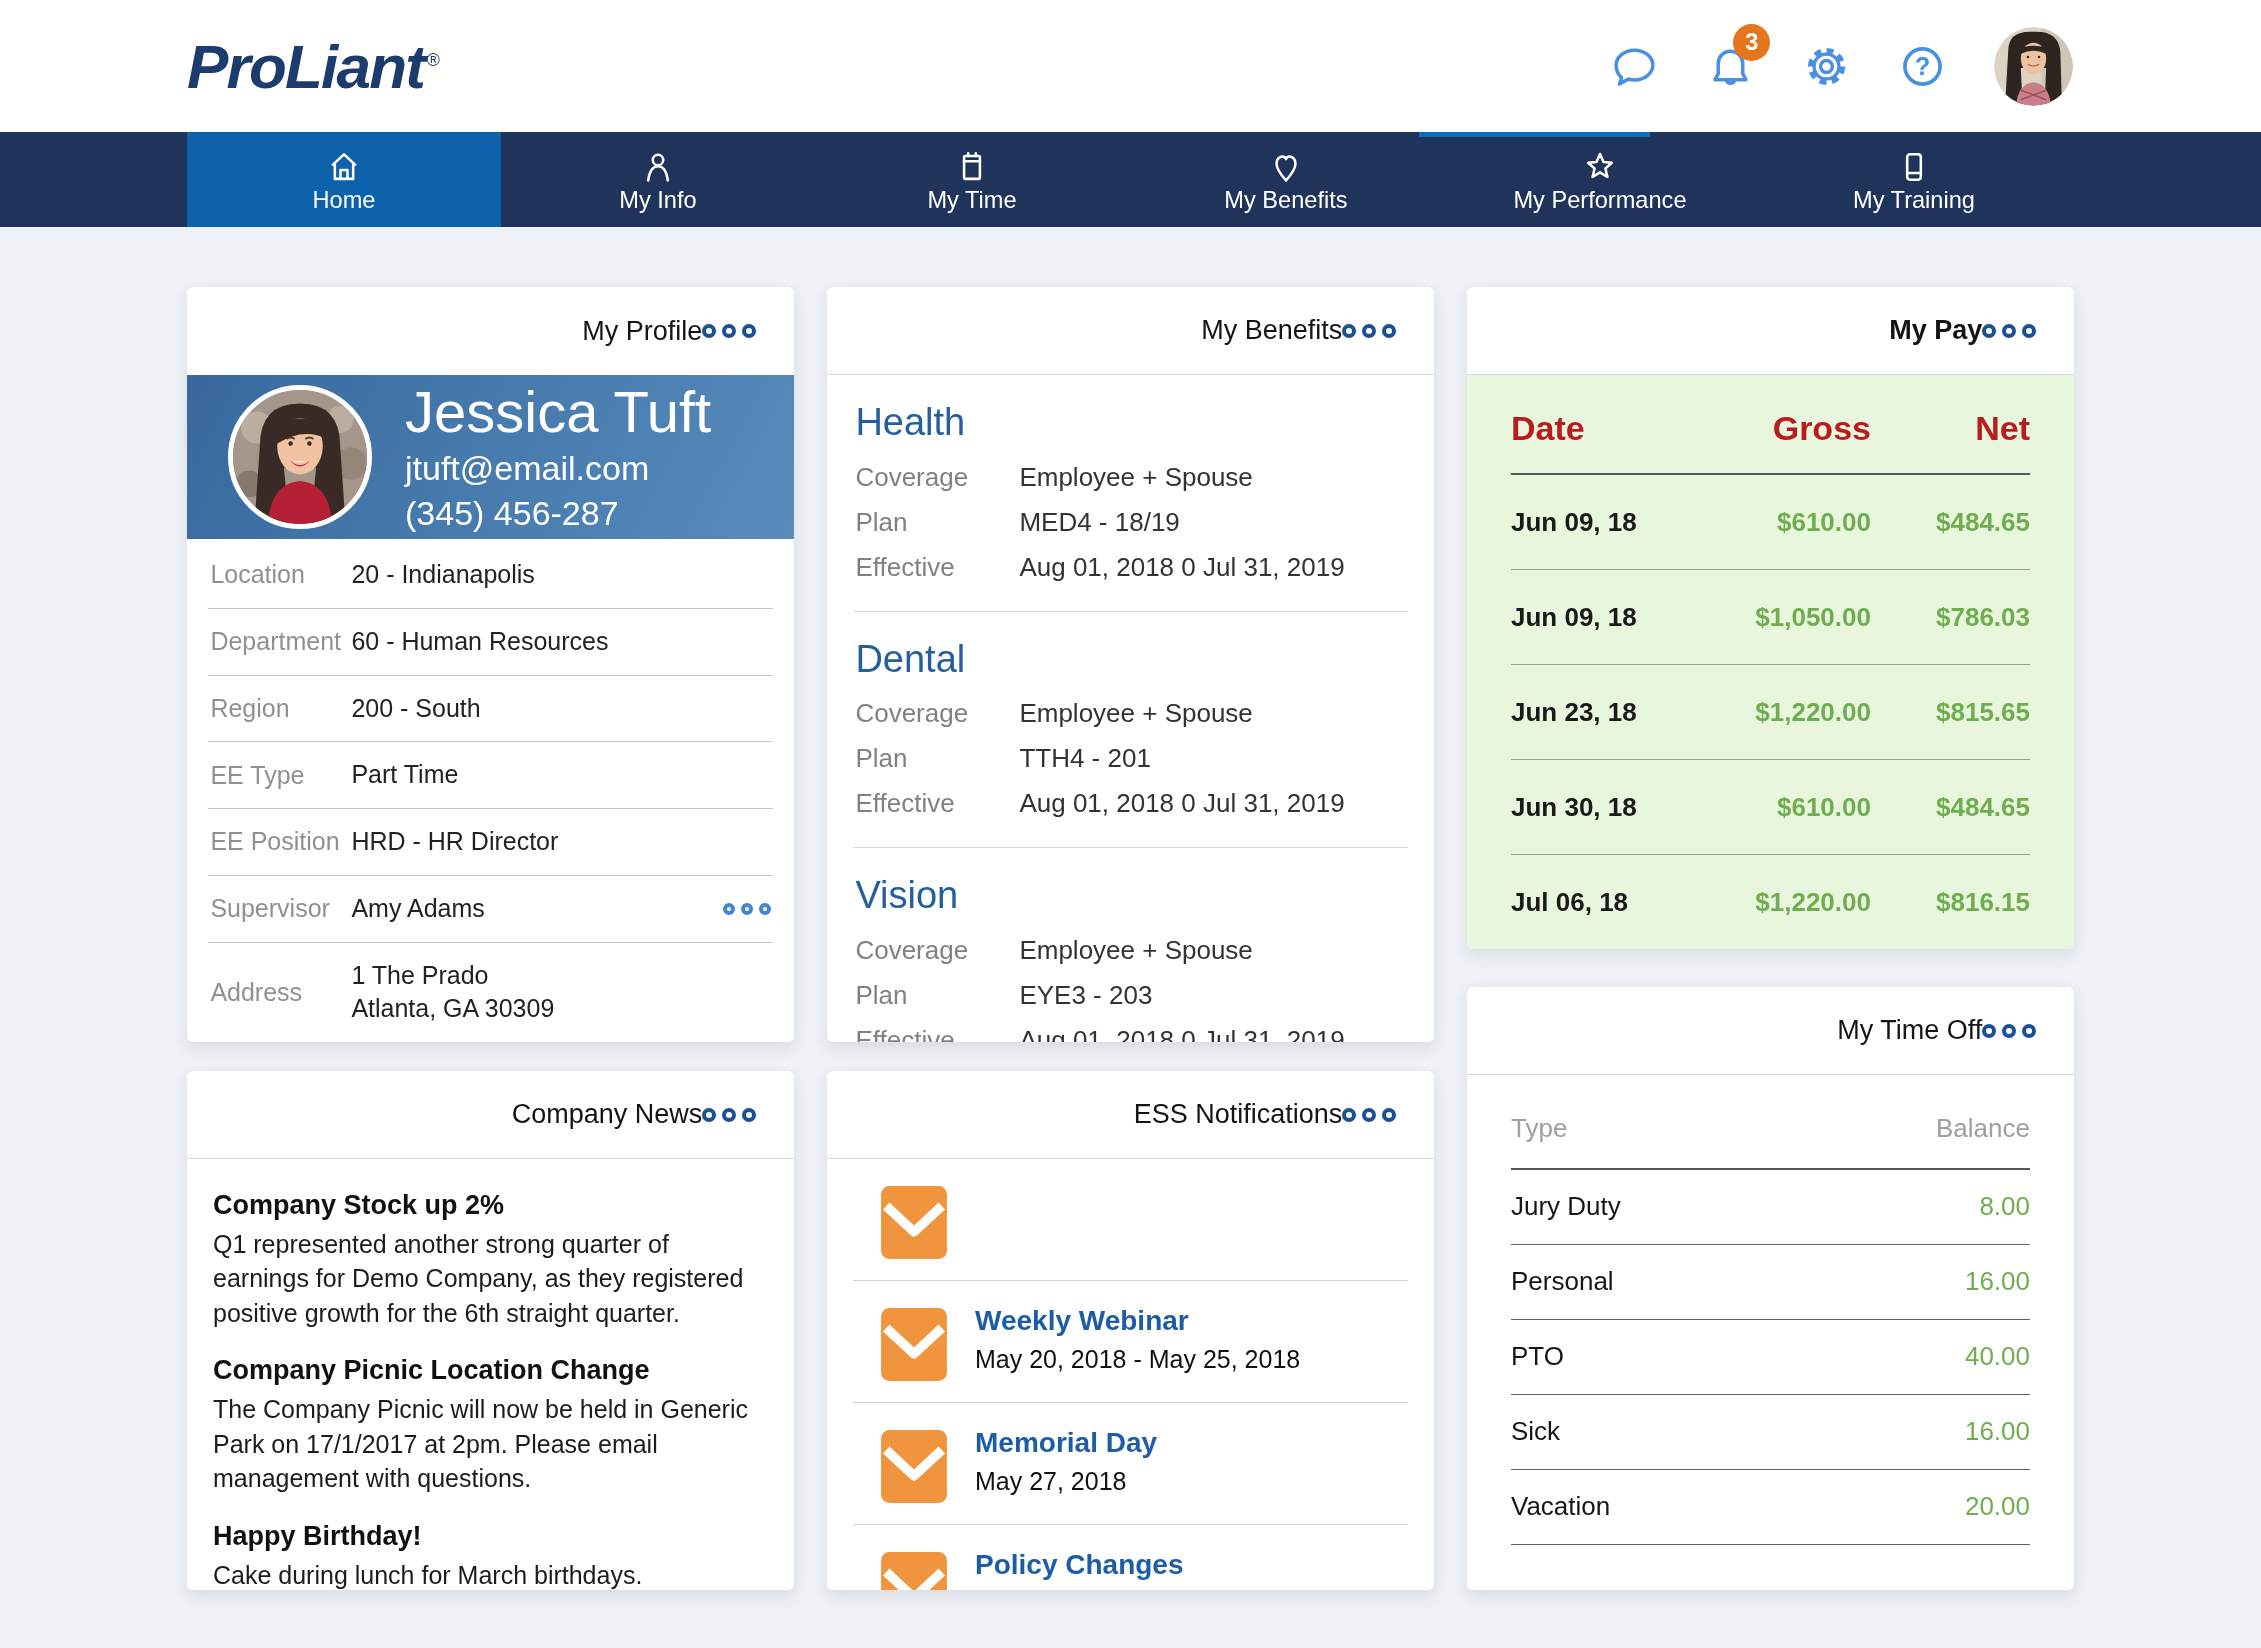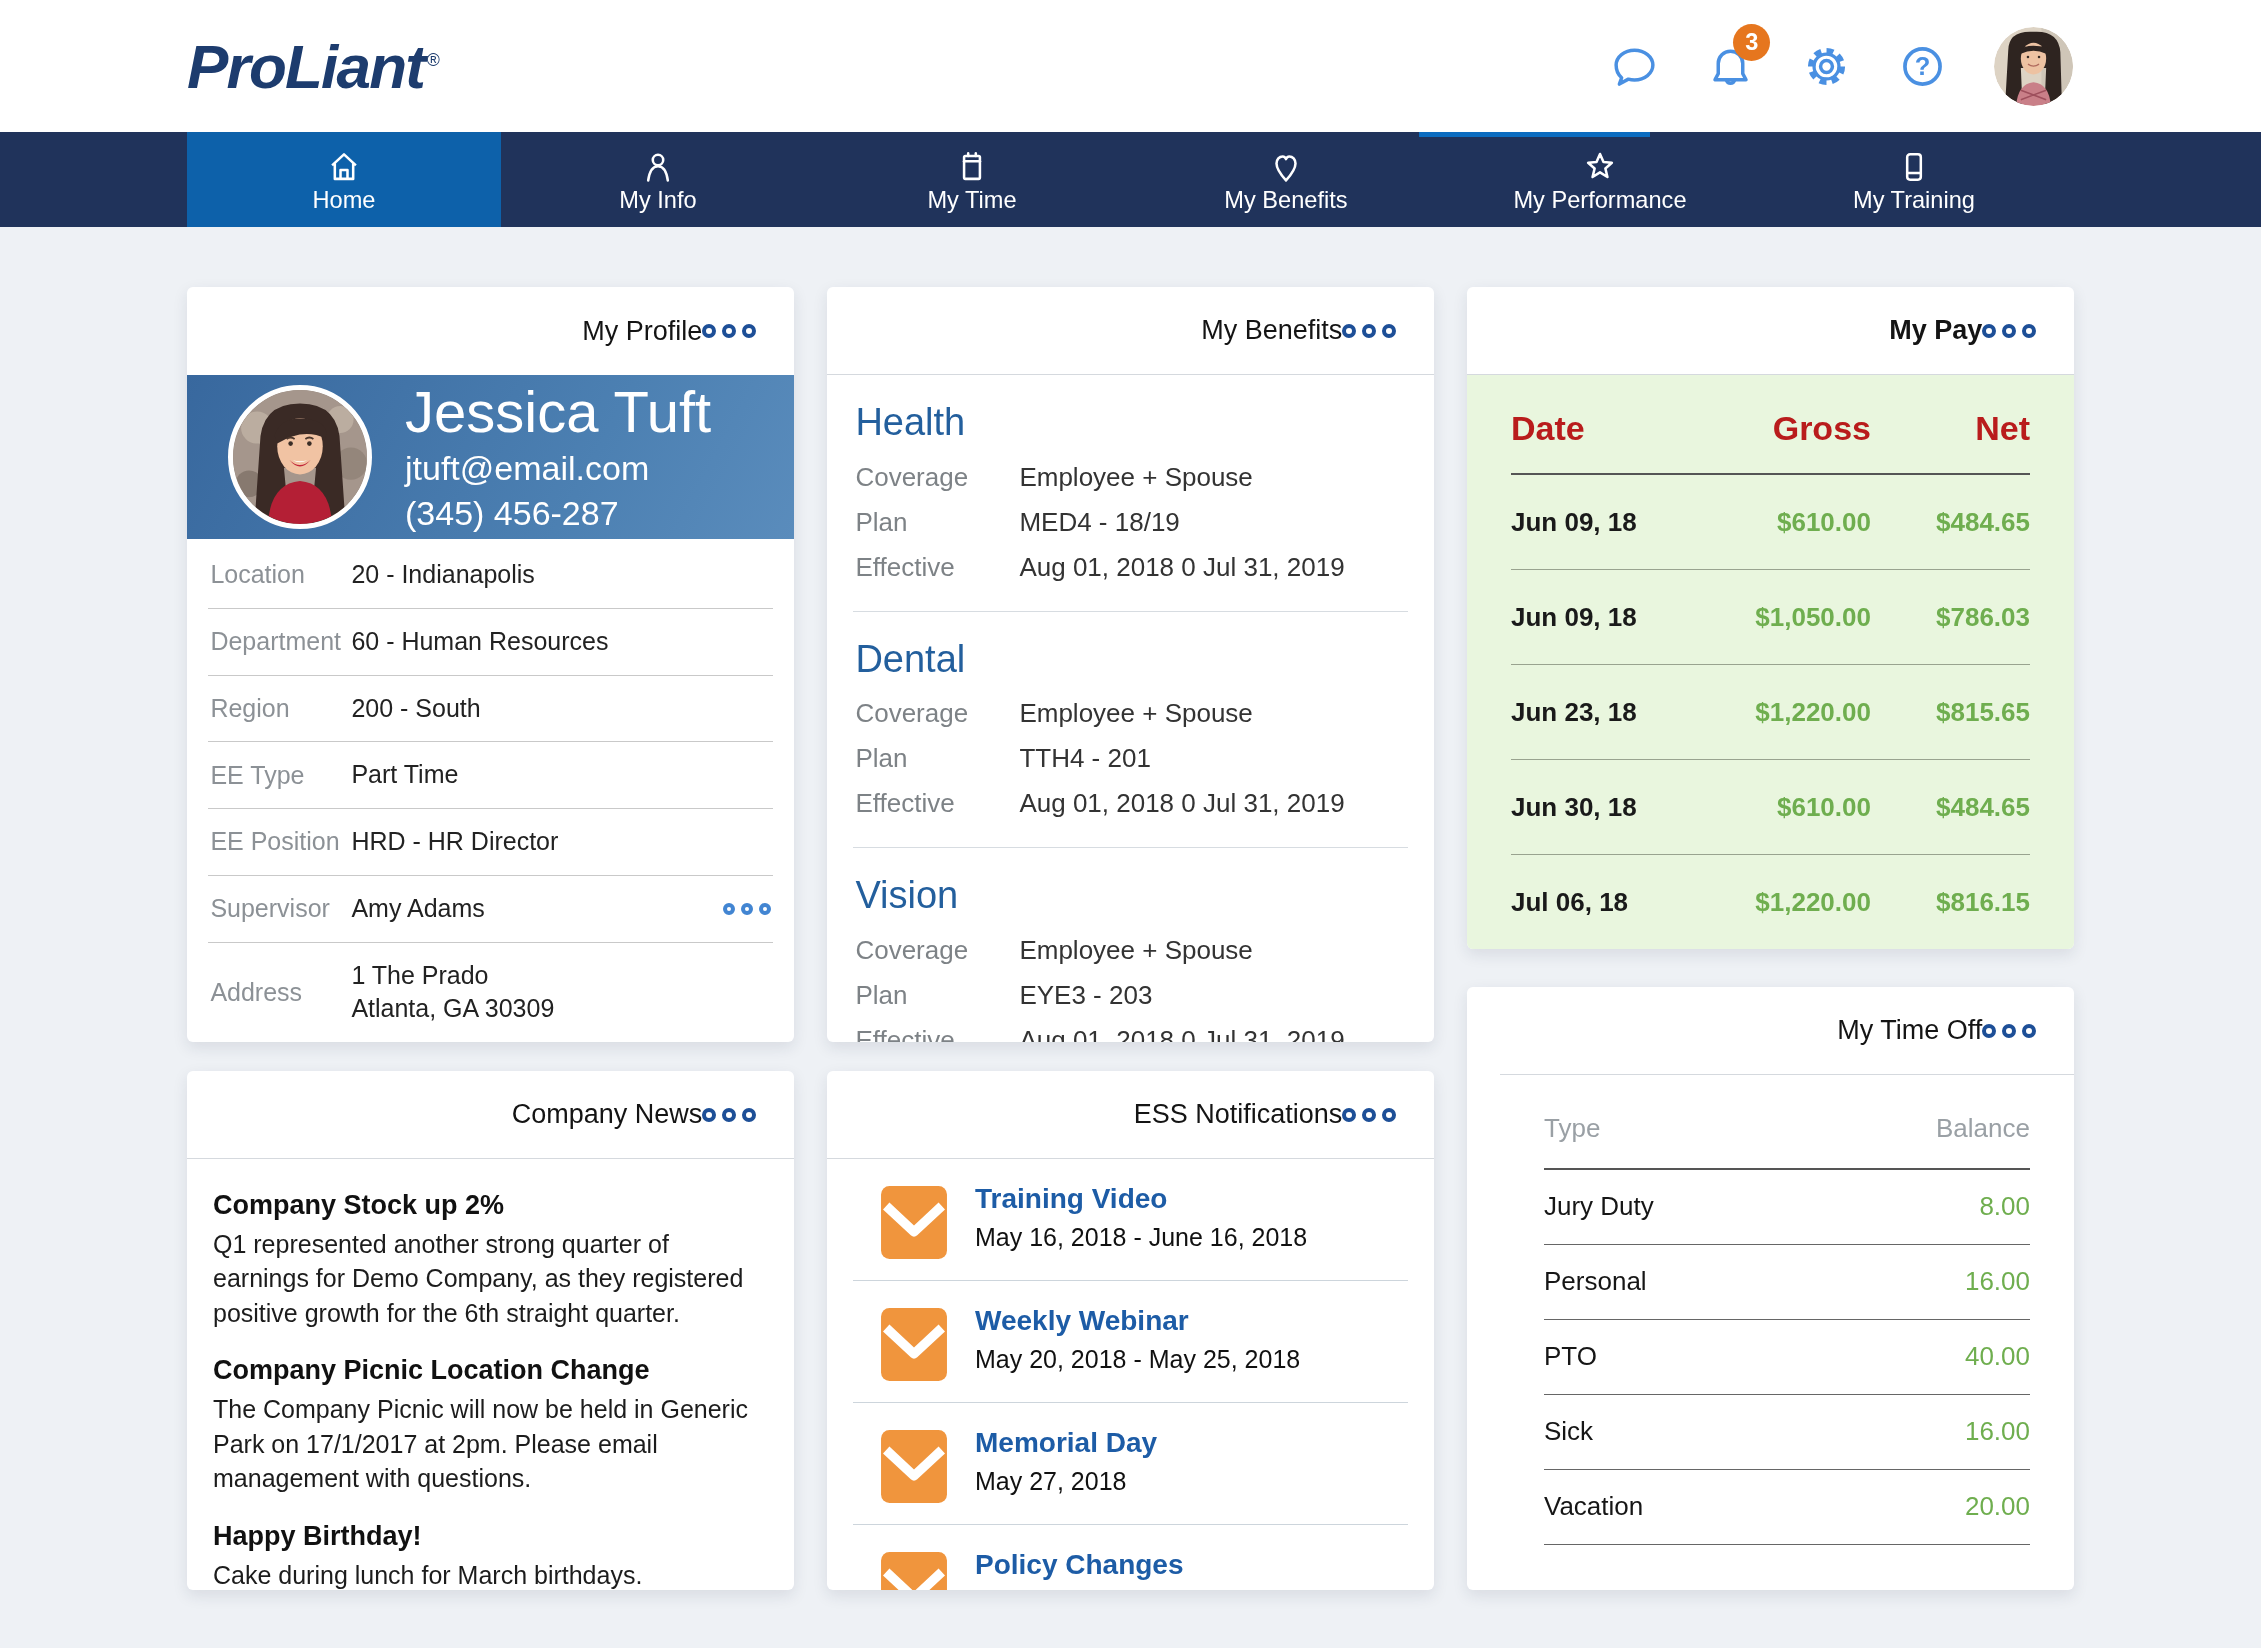--- a/index.html
+++ b/index.html
@@ -87,21 +87,21 @@
   .card-ess { height:519px; }
   .ess-body { padding:0 26px; display:flex; flex-direction:column; }
   .ess-item { display:flex; gap:28px; padding:23.6px 2.4px 21px 28px; border-bottom:1.2px solid #cdd5dc; align-items:flex-start; }
   .ess-item:last-child { border-bottom:none; }
   .env { width:66px; height:73px; flex:none; margin-top:3.5px; }
   .env svg { width:100%; height:100%; display:block; }
   .ess-title { font-size:28px; font-weight:700; color:#1d5ca6; cursor:pointer; }
   .ess-date { font-size:25px; color:#111; margin-top:8.2px; }
 
   
-  .card-timeoff { height:603px;padding-left:33px; }
+  .card-timeoff { height:603px; }
   .to-body { padding:0 44px; flex:1; display:flex; flex-direction:column; }
   .to-cols { display:flex; justify-content:space-between; margin-top:38px; font-size:26px; color:#9aa0a5;gap:16px; }
   .to-rule { border-bottom:2.4px solid #555; margin-top:23.6px; }
   .to-row { height:75px; display:flex; align-items:center; justify-content:space-between; border-bottom:1.2px solid #666; font-size:26px; }
   .to-type { color:#161616; }
   .to-balance { color:#6fae4f; }
 </style>
 </head>
 <body>
 
@@ -396,24 +396,20 @@
       </div>
       <div class="ess-body">
 
         <div class="ess-item">
           <div class="env">
             <svg viewBox="0 0 28 31">
                 <rect width="28" height="31" rx="3.6" fill="#f0953d"></rect>
                 <path d="M2.2 8.5 L14 19.5 L25.8 8.5" stroke="#fff" stroke-width="4" fill="none" stroke-linejoin="round"></path>
               </svg>
           </div>
-          <div>
-            <div class="ess-title">Training Video</div>
-            <div class="ess-date">May 16, 2018 - June 16, 2018</div>
-          </div>
         </div>
 
         <div class="ess-item">
           <div class="env">
             <svg viewBox="0 0 28 31">
                 <rect width="28" height="31" rx="3.6" fill="#f0953d"></rect>
                 <path d="M2.2 8.5 L14 19.5 L25.8 8.5" stroke="#fff" stroke-width="4" fill="none" stroke-linejoin="round"></path>
               </svg>
           </div>
           <div>

